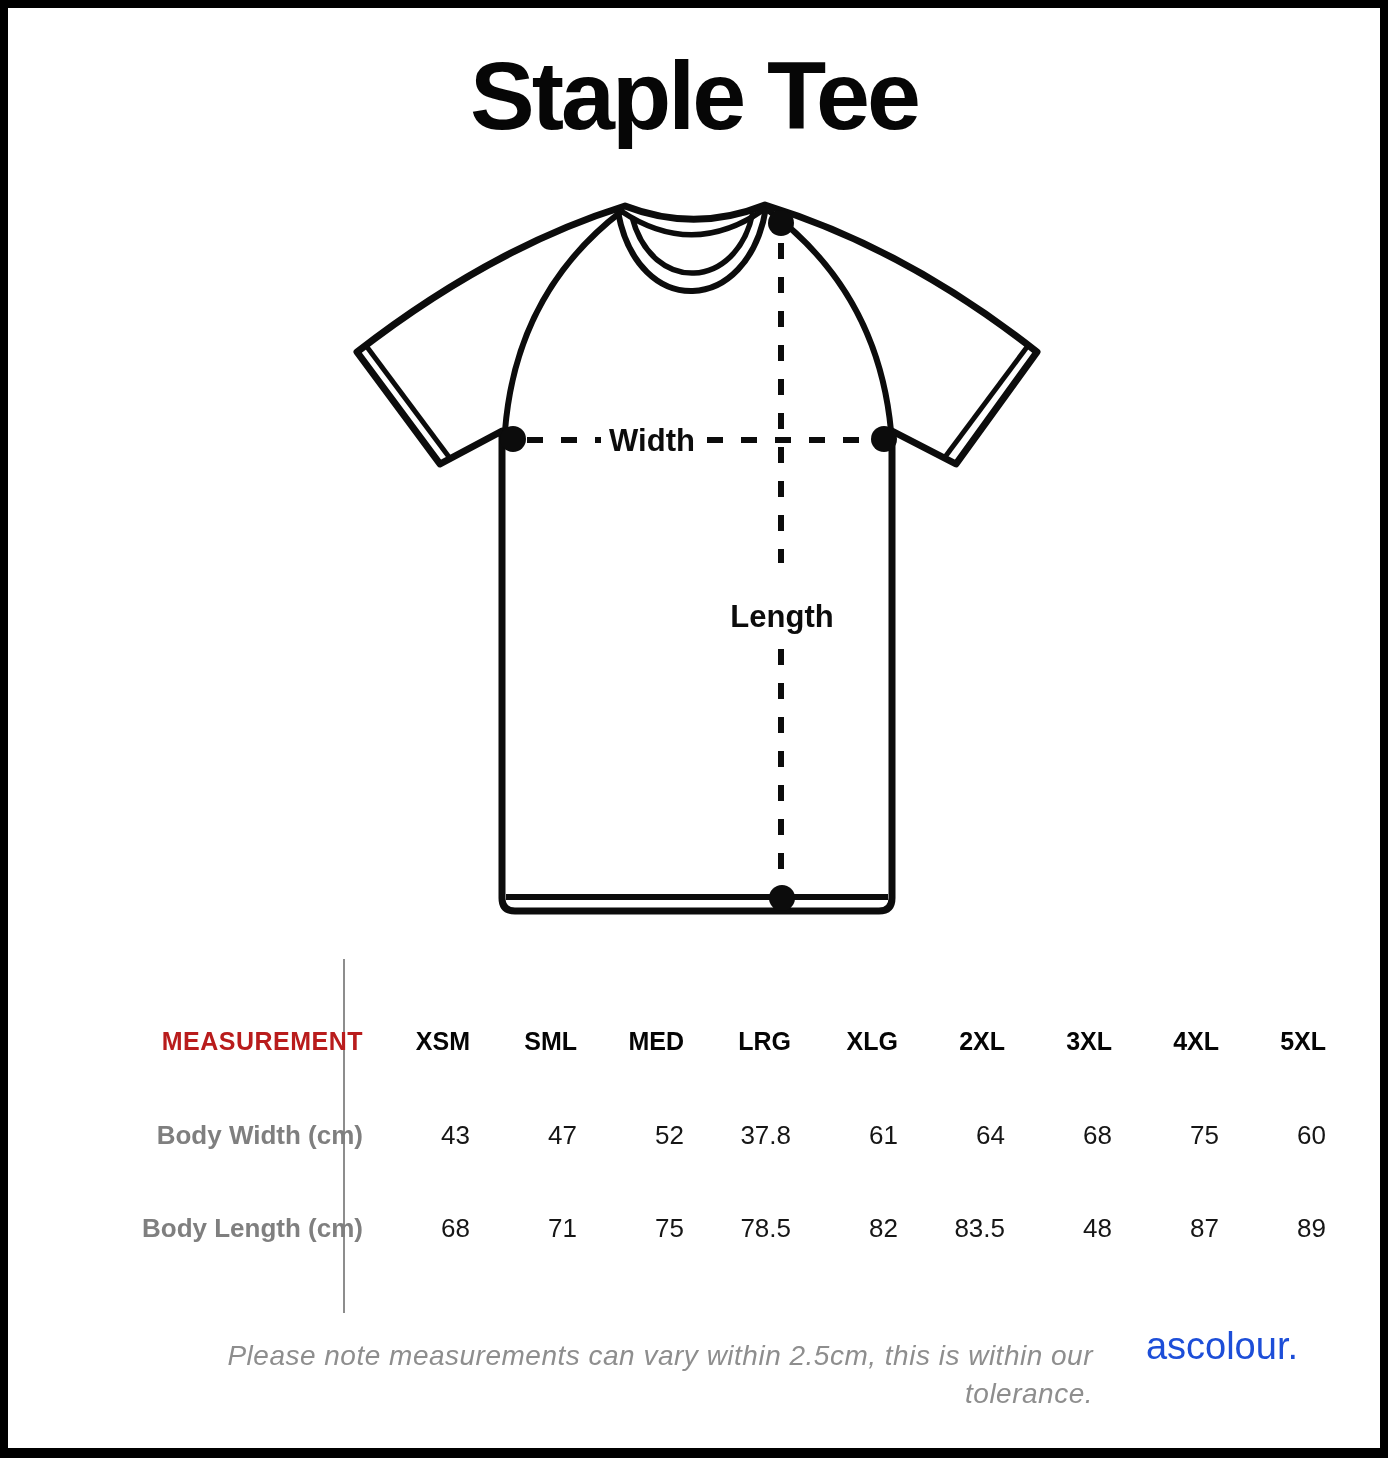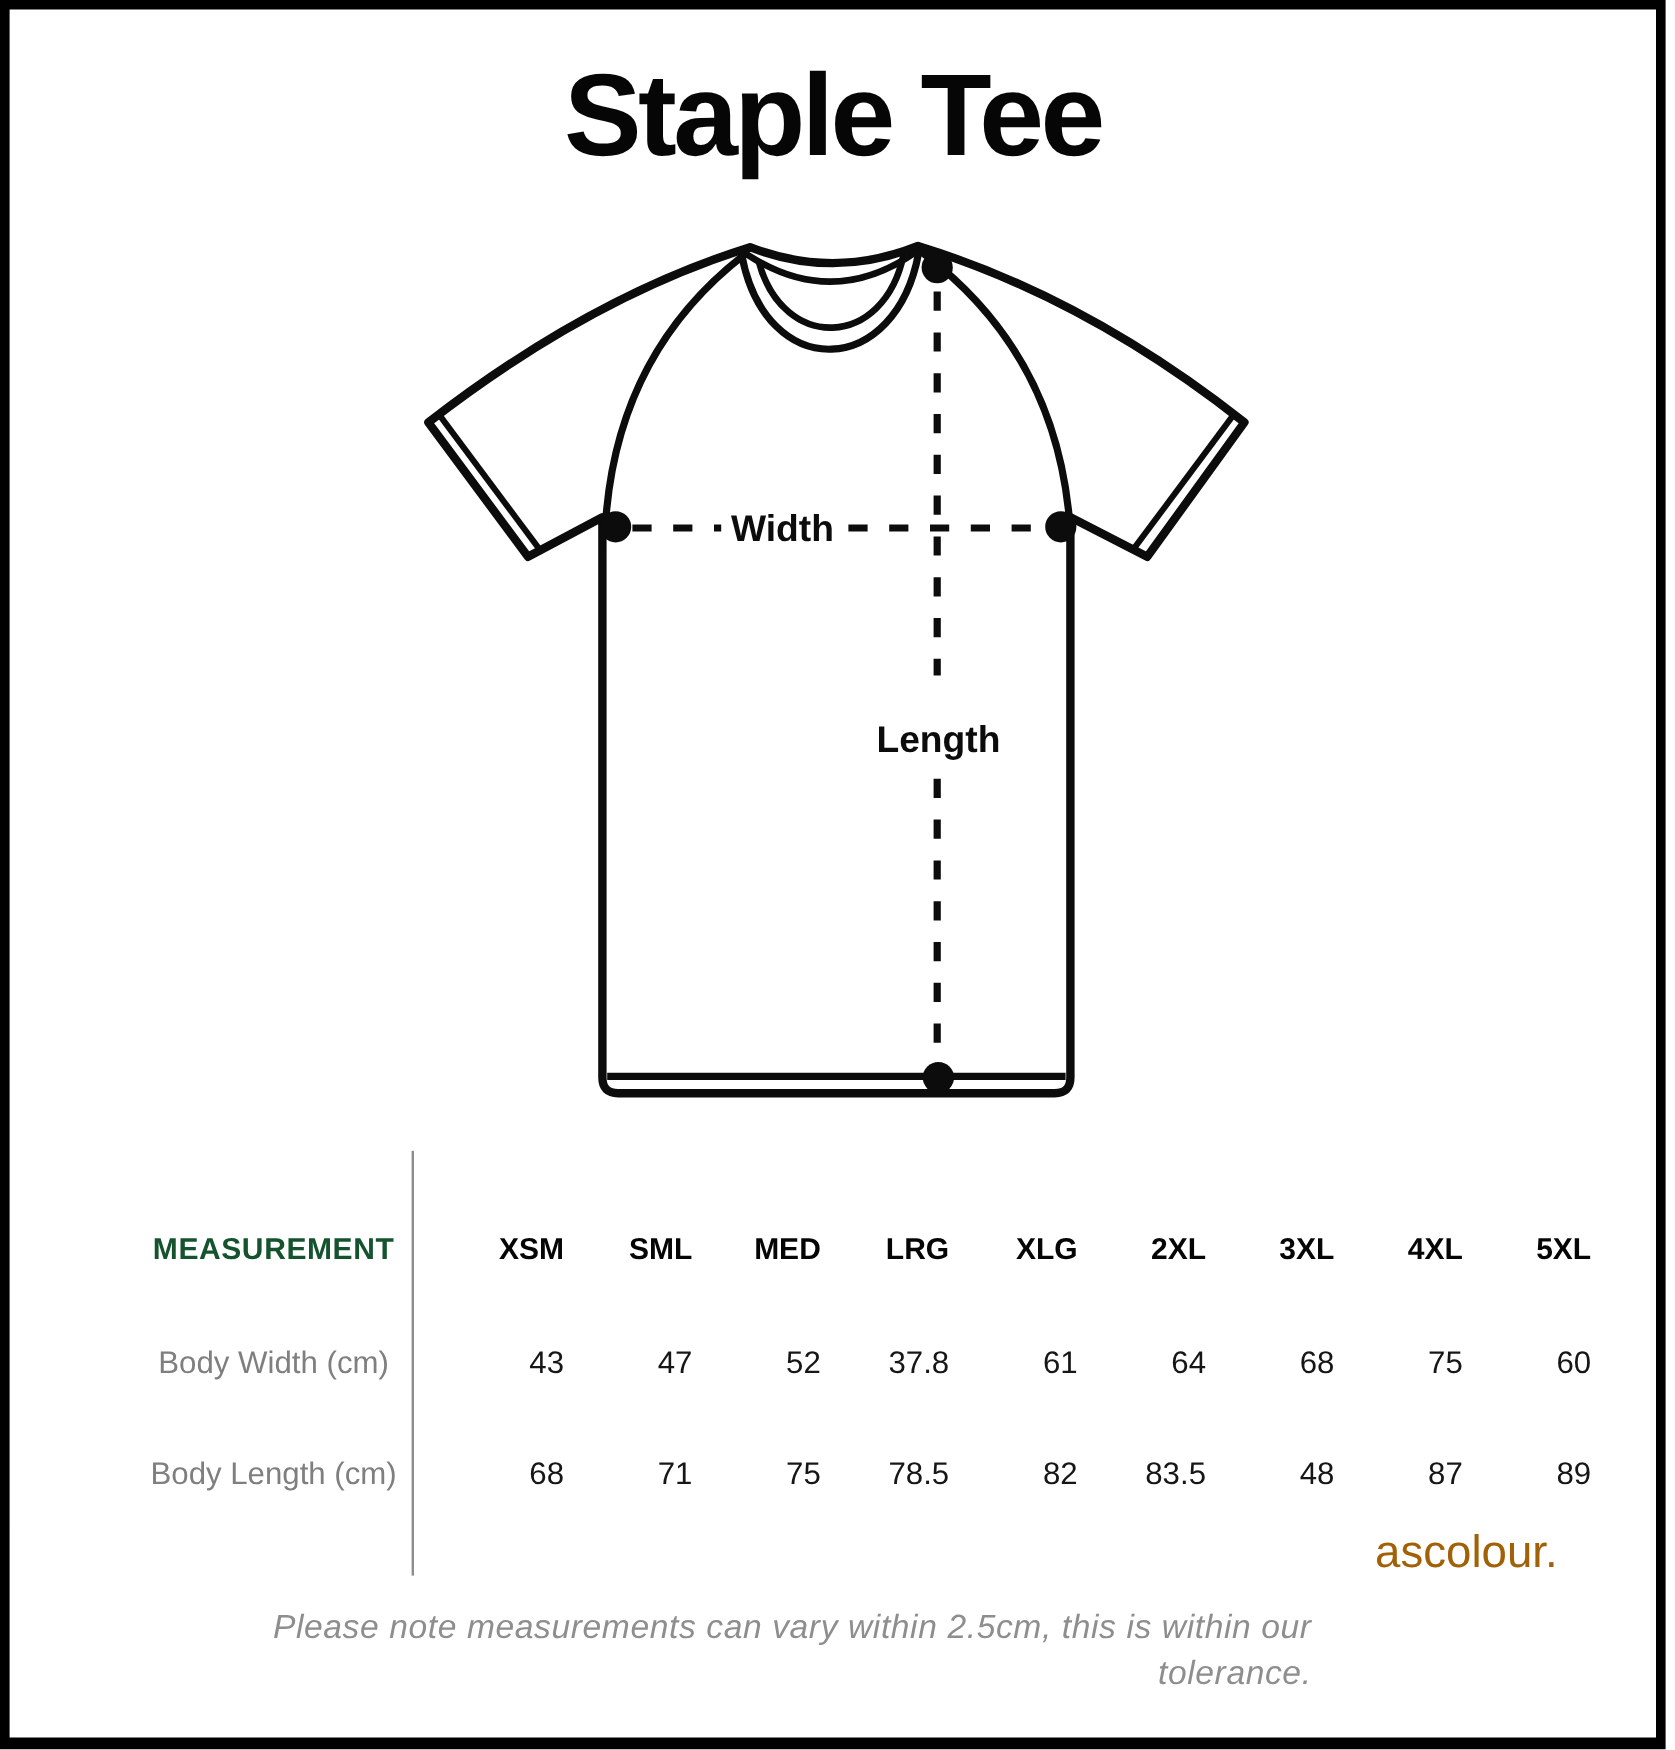--- a/index.html
+++ b/index.html
@@ -25,33 +25,33 @@
 
   .size-table{
     position:absolute;left:85px;top:987px;width:1233px;
     display:grid;
     grid-template-columns:270px repeat(9,1fr);
     grid-auto-rows:93.5px;
     align-items:center;
   }
   .cell{font-size:26px;text-align:right;color:#161616;}
   .cell.head{font-weight:bold;font-size:25px;color:#050505;}
-  .cell.rowlabel{text-align:center;color:#7f7f7f;font-weight:normal;}
-  .cell.measure-head{text-align:center;font-weight:bold;font-size:25px;letter-spacing:.5px;color:#14532d;}
+  .cell.rowlabel{text-align:right;color:#7f7f7f;font-weight:bold;}
+  .cell.measure-head{text-align:right;font-weight:bold;font-size:25px;letter-spacing:.5px;color:#b91c1c;}
   .divider{
     position:absolute;left:335px;top:951px;width:2px;height:354px;
     background:#8d8d8d;
   }
   .footnote{
     position:absolute;left:85px;top:1329px;width:1000px;
     font-size:28px;font-style:italic;color:#8e8e8e;letter-spacing:.5px;line-height:38px;text-align:right;
   }
   .brand{
-    position:absolute;right:82px;top:1264px;
-    font-size:38px;color:#a16207;line-height:44px;letter-spacing:0;
+    position:absolute;right:82px;top:1316px;
+    font-size:38px;color:#1d4ed8;line-height:44px;letter-spacing:0;
   }
 </style>
 </head>
 <body>
 
 <div class="sheet">
 
   <div class="title">Staple Tee</div>
 
   <svg class="tee-svg" viewBox="340 190 720 740" xmlns="http://www.w3.org/2000/svg">

